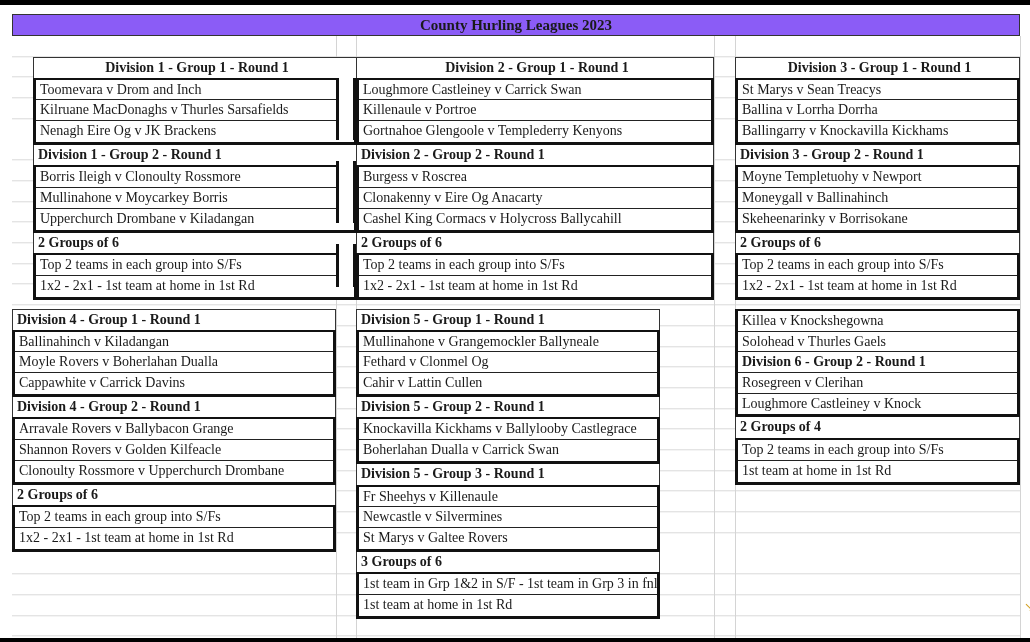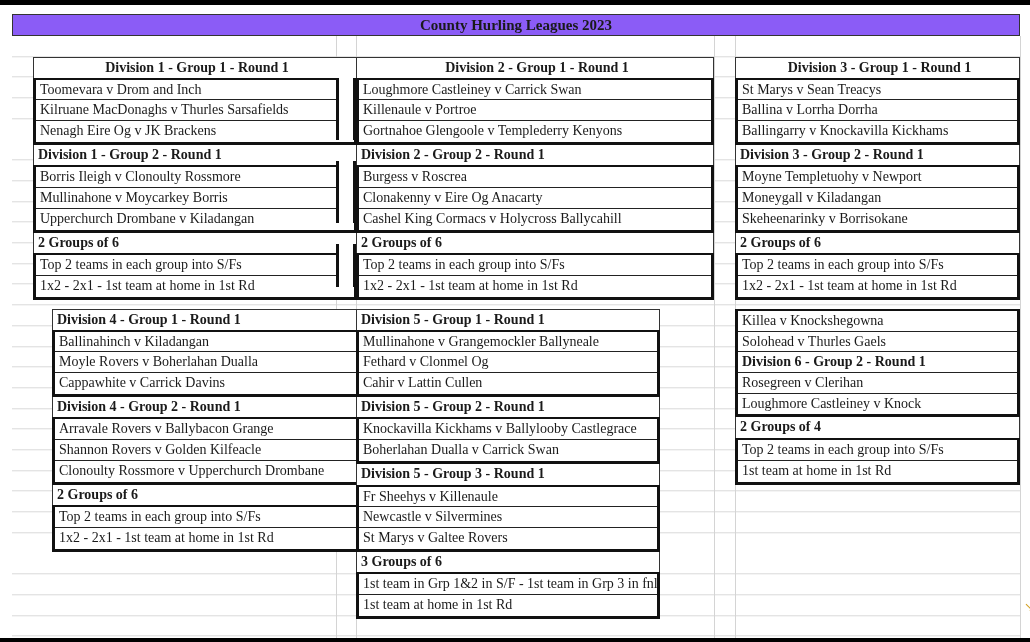--- a/index.html
+++ b/index.html
@@ -96,39 +96,39 @@
 <div class="col" style="left:735px; top:57px; width:285px;border-radius:13px;">
   <div class="row head center plain" style="border-top:1.5px solid #333">Division 3 - Group 1 - Round 1</div>
   <div class="box">
     <div class="row">St Marys v Sean Treacys</div>
     <div class="row">Ballina v Lorrha Dorrha</div>
     <div class="row">Ballingarry v Knockavilla Kickhams</div>
   </div>
   <div class="row head plain">Division 3 - Group 2 - Round 1</div>
   <div class="box">
     <div class="row">Moyne Templetuohy v Newport</div>
-    <div class="row">Moneygall v Kiladangan</div>
+    <div class="row">Moneygall v Ballinahinch</div>
     <div class="row">Skeheenarinky v Borrisokane</div>
   </div>
   <div class="row head plain">2 Groups of 6</div>
   <div class="box">
     <div class="row">Top 2 teams in each group into S/Fs</div>
     <div class="row">1x2 - 2x1 - 1st team at home in 1st Rd</div>
   </div>
 </div>
 
 <div class="gapcol" style="left:336px; top:78px;">
   <div class="gapcell" style="height:62px"></div>
   <div style="height:21px"></div>
   <div class="gapcell" style="height:62px"></div>
   <div style="height:21px"></div>
   <div class="gapcell" style="height:43px"></div>
 </div>
 
-<div class="col" style="left:12px; top:309px; width:324px;margin-left:40px;">
+<div class="col" style="left:12px; top:309px; width:324px;">
   <div class="row head plain" style="border-top:1.5px solid #333">Division 4 - Group 1 - Round 1</div>
   <div class="box">
     <div class="row">Ballinahinch v Kiladangan</div>
     <div class="row">Moyle Rovers v Boherlahan Dualla</div>
     <div class="row">Cappawhite v Carrick Davins</div>
   </div>
   <div class="row head plain">Division 4 - Group 2 - Round 1</div>
   <div class="box">
     <div class="row">Arravale Rovers v Ballybacon Grange</div>
     <div class="row">Shannon Rovers v Golden Kilfeacle</div>

